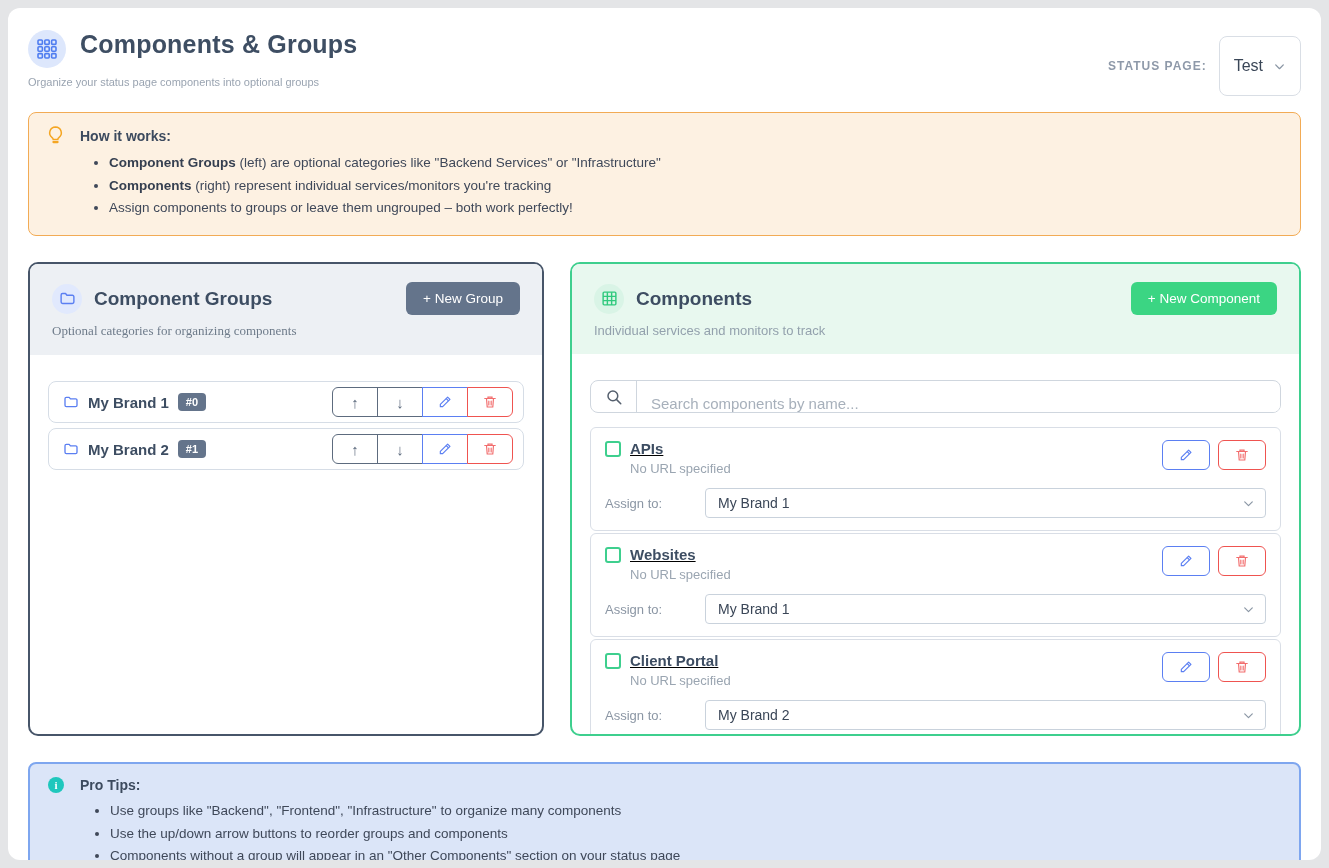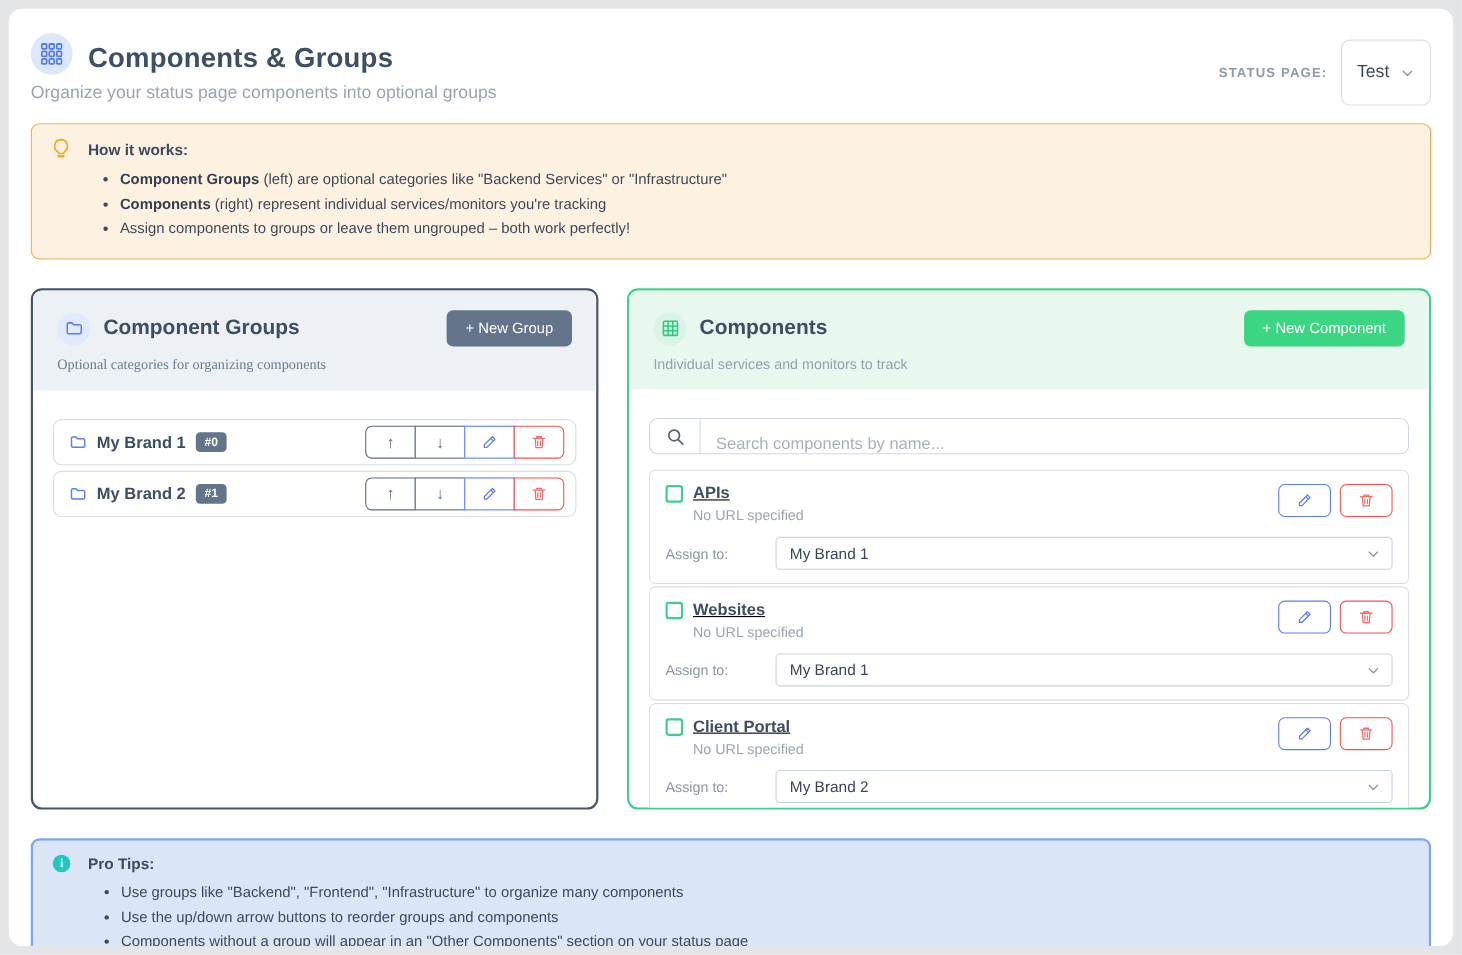--- a/index.html
+++ b/index.html
@@ -11,27 +11,27 @@
   }
   .page {
     width:1313px; height:852px;
     background:#ffffff;
     border-radius:12px;
     padding:22px 20px 16px 20px;
     overflow:hidden;
   }
   
   .hdr { display:flex; justify-content:space-between; align-items:flex-start; }
-  .hdr-left .title-row { display:flex; align-items:flex-end; gap:14px; }
+  .hdr-left .title-row { display:flex; align-items:flex-start; gap:14px; }
   .apps-badge {
     width:38px; height:38px; border-radius:50%;
     background:#dde7fc; display:flex; align-items:center; justify-content:center;
   }
   .page-title { font-size:25px; font-weight:700; color:#3e4e63; letter-spacing:.2px; }
-  .page-sub { margin-top:8px; font-size:16px; color:#9aa4b1; }
+  .page-sub { margin-top:8px; font-size:11px; color:#9aa4b1; }
   .hdr-right { display:flex; align-items:center; gap:12px; padding-top:6px; }
   .sp-label { font-size:12px; color:#8e99a9; letter-spacing:1px; font-weight:600; }
   .sp-select {
     display:flex; align-items:center; gap:10px;
     border:1px solid #d9dee5; border-radius:8px;
     padding:20px 14px; background:#fff; cursor:pointer;
     font-size:16px; color:#3a4657; font-weight:500;
   }
   
   .info-box {

